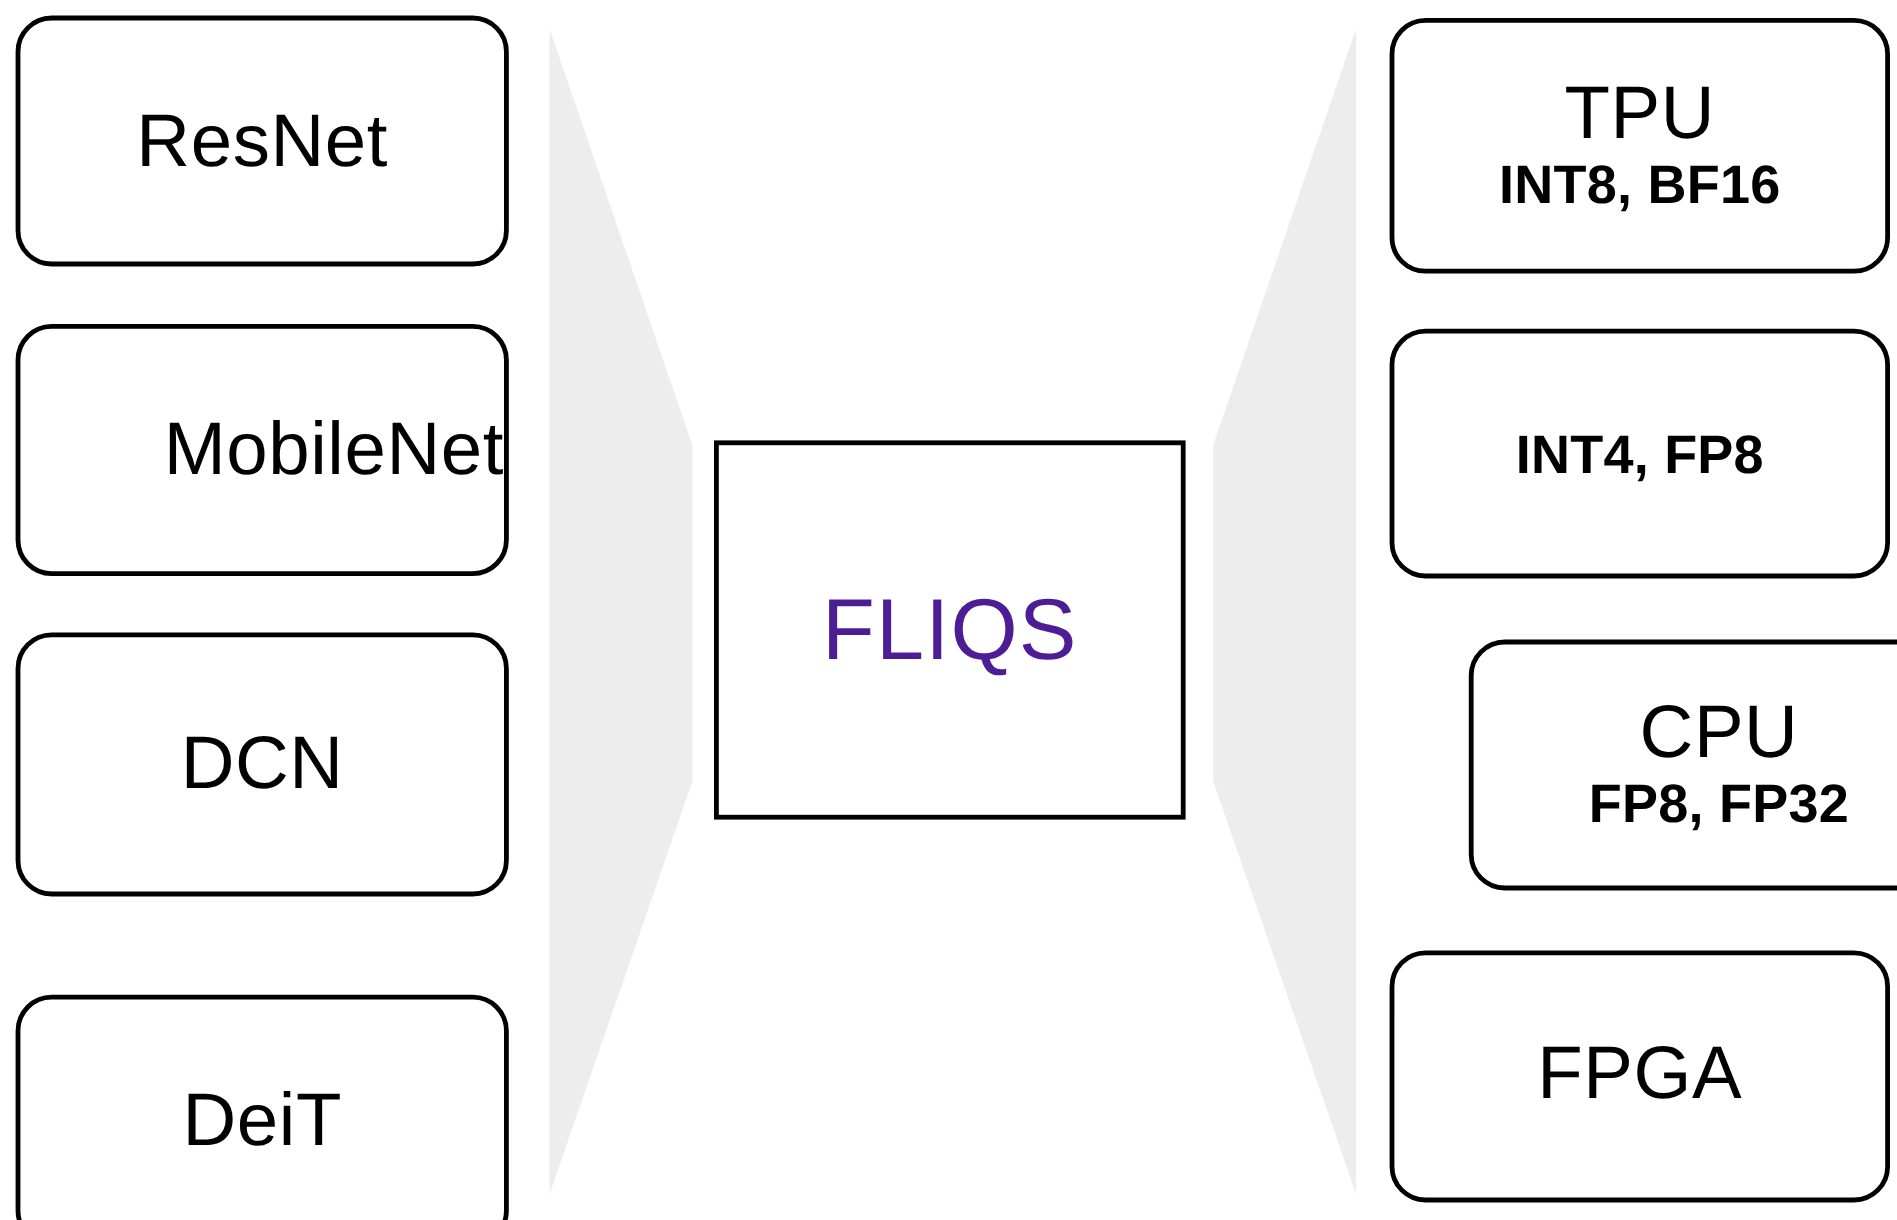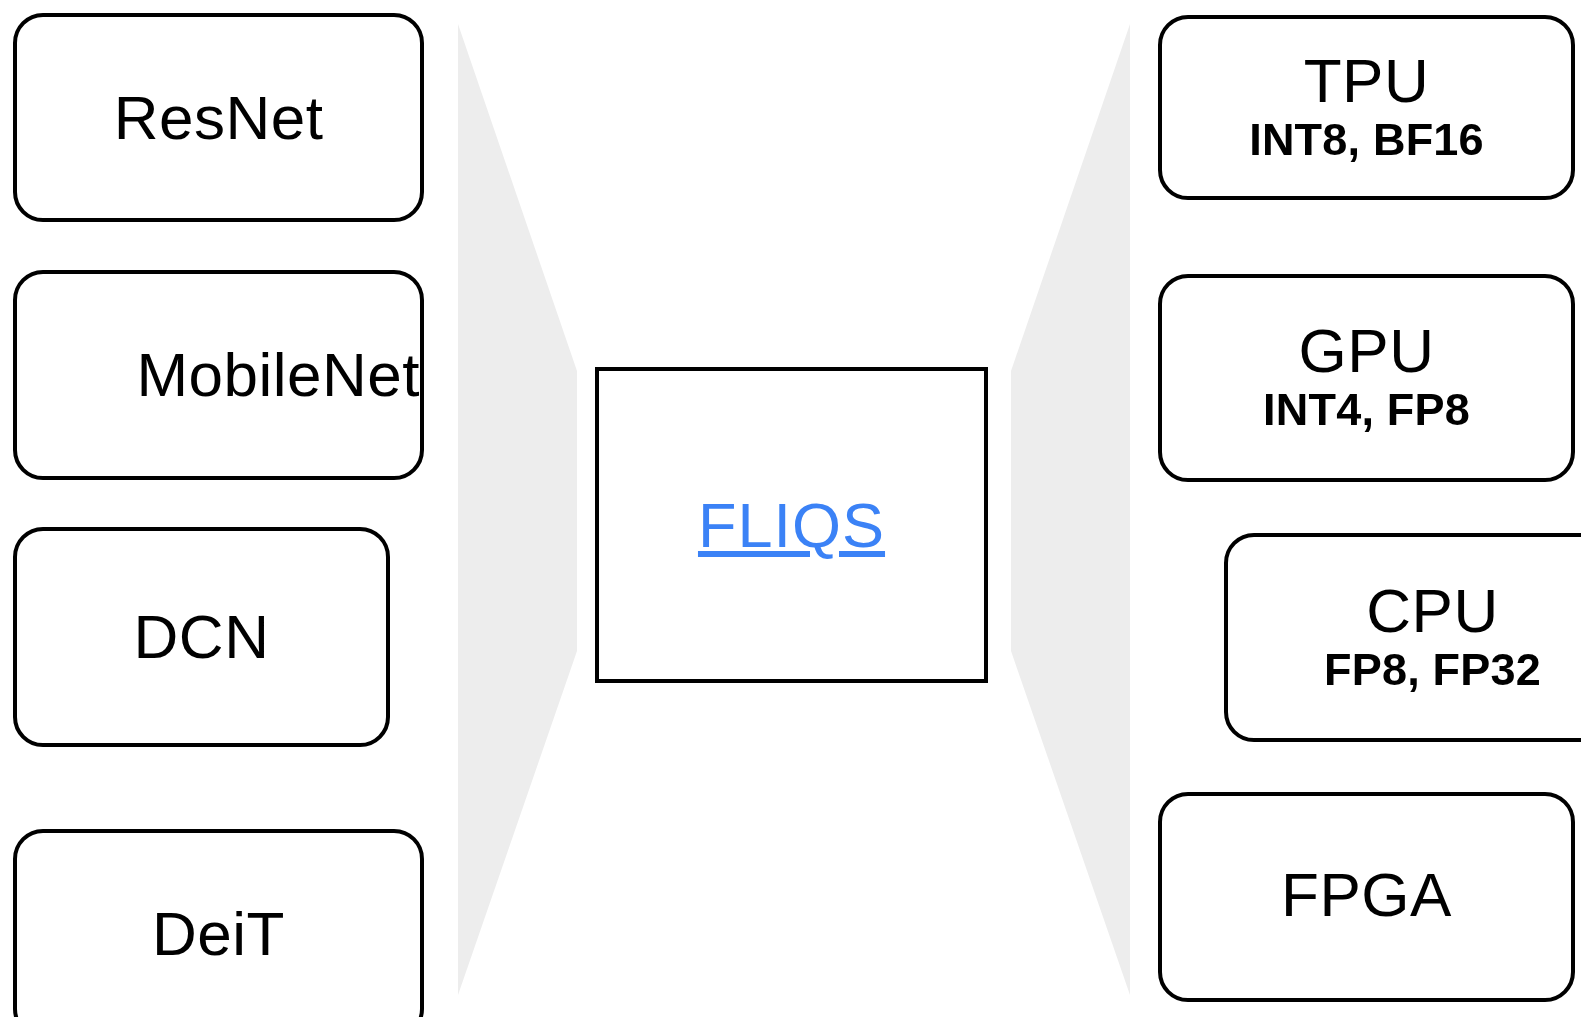--- a/index.html
+++ b/index.html
@@ -48,48 +48,47 @@
     font-weight: 700;
     letter-spacing: 0.2px;
     margin-top: 2px;
   }
   .node.has-sub .title {
     margin-top: -4px;
   }
   
   #node-resnet   { left: 13px;  top: 13px;  width: 411px; height: 209px; }
   #node-mobilenet{ left: 13px;  top: 270px; width: 411px; height: 210px; align-items: flex-end; }
-  #node-dcn      { left: 13px;  top: 527px; width: 377px; height: 220px; }
+  #node-dcn      { left: 13px;  top: 527px; width: 411px; height: 220px; }
   #node-deit     { left: 13px;  top: 789px; width: 411px; height: 210px; margin-top: 40px; }
   
-  #node-tpu  { left: 1158px; top: 15px;  width: 417px; height: 185px; }
+  #node-tpu  { left: 1158px; top: 15px;  width: 417px; height: 213px; }
   #node-gpu  { left: 1158px; top: 274px; width: 417px; height: 208px; }
   #node-cpu  { left: 1224px; top: 533px; width: 417px; height: 209px; }
   #node-fpga { left: 1158px; top: 792px; width: 417px; height: 210px; }
   
   #node-fliqs {
     position: absolute;
     box-sizing: border-box;
     left: 595px;
     top: 367px;
     width: 393px;
     height: 316px;
     background: #ffffff;
     border: 4px solid #000000;
     border-radius: 0;
     display: flex;
     align-items: center;
     justify-content: center;
   }
   #node-fliqs .title {
-    font-size: 63px;
+    font-size: 72px;
     font-weight: 400;
-    color: #3b82f6;
+    color: #4c1d95;
     letter-spacing: 1px;
-    text-decoration: underline;
   }
 </style>
 </head>
 <body>
 
 <div id="canvas">
 
   <svg class="funnel-layer" viewBox="0 0 1581 1017" width="1581" height="1017" aria-hidden="true">
     <polygon points="458,24 577,371 577,651 458,995" fill="#ededed" stroke="none"></polygon>
     <polygon points="1130,24 1011,371 1011,651 1130,995" fill="#ededed" stroke="none"></polygon>
@@ -114,21 +113,20 @@
   <div id="node-fliqs">
     <span class="title">FLIQS</span>
   </div>
 
   <div class="node has-sub" id="node-tpu">
     <span class="title">TPU</span>
     <span class="subtitle">INT8, BF16</span>
   </div>
 
   <div class="node has-sub" id="node-gpu">
-    <span class="title">GPU</span>
     <span class="subtitle">INT4, FP8</span>
   </div>
 
   <div class="node has-sub" id="node-cpu">
     <span class="title">CPU</span>
     <span class="subtitle">FP8, FP32</span>
   </div>
 
   <div class="node has-sub" id="node-fpga">
     <span class="title">FPGA</span>

